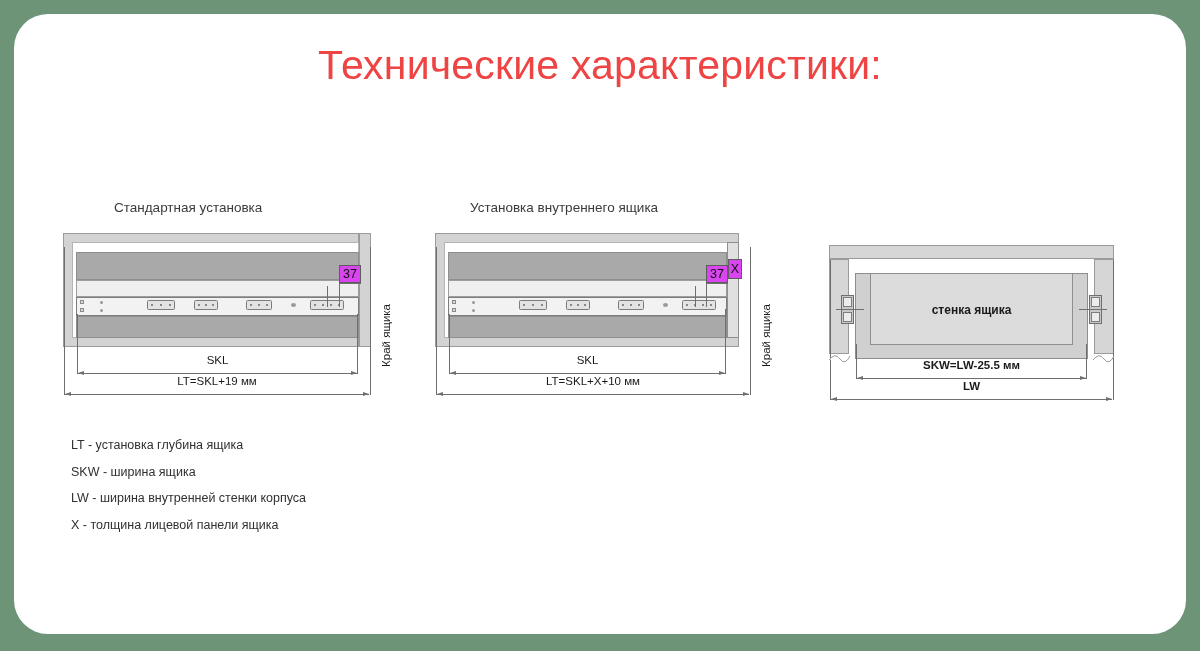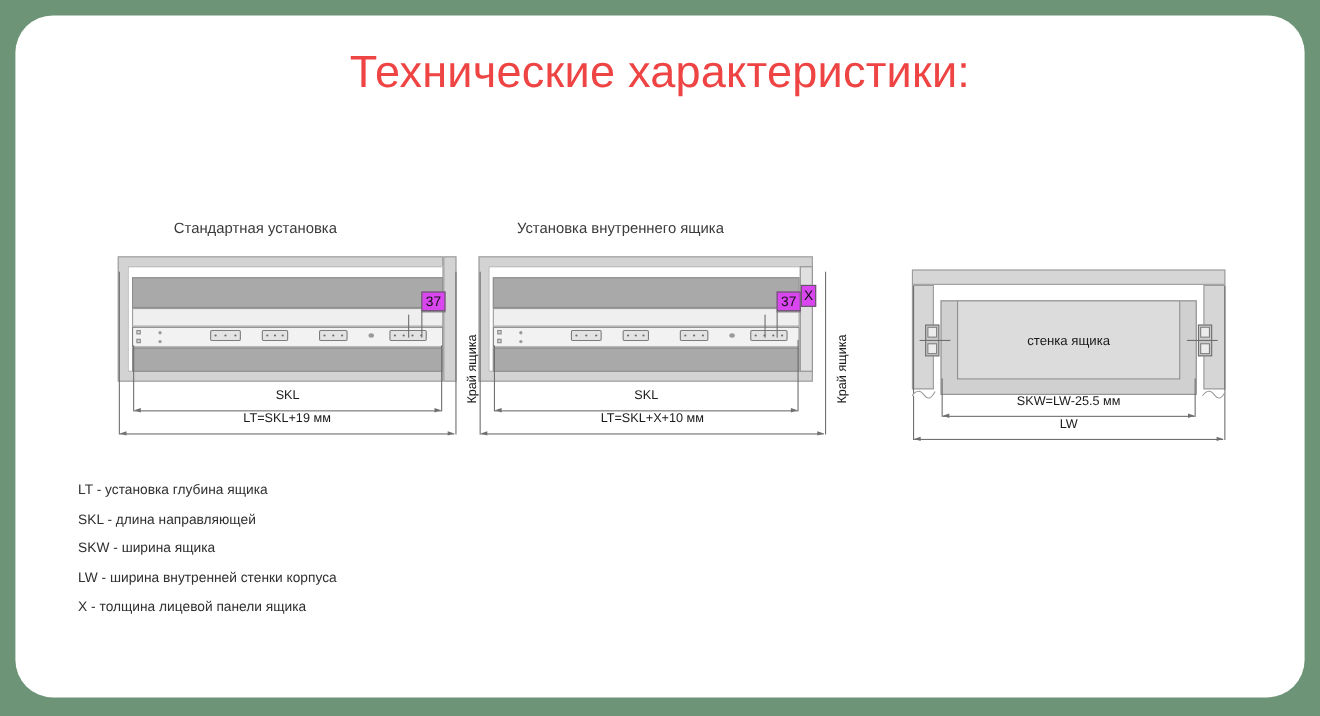--- a/index.html
+++ b/index.html
@@ -71,21 +71,21 @@
     font-size:12.5px;color:#303030;margin-bottom:12.5px;white-space:nowrap;
   }
 </style>
 </head>
 <body>
 
 <div class="frame">
 
   <div class="page-title">Технические характеристики:</div>
 
-  <div class="diagram" style="left:0;top:0;width:400px;height:400px;margin-left:44px;">
+  <div class="diagram" style="left:0;top:0;width:400px;height:400px;">
 
     <div class="dgm-title" style="left:100px;top:186px;">Стандартная установка</div>
 
     <div class="box" style="left:49px;top:219px;width:296px;height:114px;background:#d3d3d3;border:1px solid #9b9b9b;"></div>
 
     <div class="box" style="left:58px;top:228px;width:287px;height:96px;background:#ffffff;border:1px solid #b4b4b4;"></div>
 
     <div class="box" style="left:62px;top:238px;width:283px;height:28px;background:#a9a9a9;border:1px solid #8e8e8e;"></div>
 
     <div class="box" style="left:62px;top:302px;width:283px;height:22px;background:#a9a9a9;border:1px solid #8e8e8e;"></div>
@@ -201,21 +201,21 @@
     <div class="dimtxt" style="left:49px;top:361px;width:316px;">LT=SKL+X+10 мм</div>
     <div class="ln lnh" style="left:51px;top:380px;width:312px;"></div>
     <div class="arrL" style="left:51px;top:378px;"></div>
     <div class="arrR" style="left:357px;top:378px;"></div>
     <div class="ln lnv" style="left:50px;top:233px;height:148px;"></div>
     <div class="ln lnv" style="left:364px;top:233px;height:148px;"></div>
 
     <div class="vtxt" style="left:374px;top:290px;">Край ящика</div>
   </div>
 
-  <div class="diagram" style="left:790px;top:0;width:382px;height:400px;">
+  <div class="diagram" style="left:790px;top:0;width:382px;height:400px;font-weight:bold;">
 
     <div class="box" style="left:25px;top:231px;width:285px;height:14px;background:#d6d6d6;border:1px solid #9b9b9b;"></div>
 
     <div class="box" style="left:25px;top:245px;width:20px;height:95px;background:#d6d6d6;border:1px solid #9b9b9b;"></div>
 
     <div class="box" style="left:290px;top:245px;width:20px;height:95px;background:#d6d6d6;border:1px solid #9b9b9b;"></div>
 
     <div class="box" style="left:51px;top:259px;width:233px;height:86px;background:#d0d0d0;border:1px solid #8e8e8e;"></div>
 
     <div class="box" style="left:66px;top:259px;width:203px;height:72px;background:#dcdcdc;border:1px solid #8e8e8e;"></div>
@@ -249,19 +249,18 @@
     <svg style="position:absolute;left:25px;top:336px;" width="22" height="16">
       <path d="M0 10 Q6 2 11 9 Q16 16 21 6" stroke="#9b9b9b" fill="#fff" stroke-width="1"></path>
     </svg>
     <svg style="position:absolute;left:289px;top:336px;" width="22" height="16">
       <path d="M0 10 Q6 2 11 9 Q16 16 21 6" stroke="#9b9b9b" fill="#fff" stroke-width="1"></path>
     </svg>
   </div>
 
   <div class="legend">
     <div>LT - установка глубина ящика</div>
-    <div>SKL - длина направляющей</div>
     <div>SKW - ширина ящика</div>
     <div>LW - ширина внутренней стенки корпуса</div>
     <div>X - толщина лицевой панели ящика</div>
   </div>
 
 </div>
 
 </body></html>

